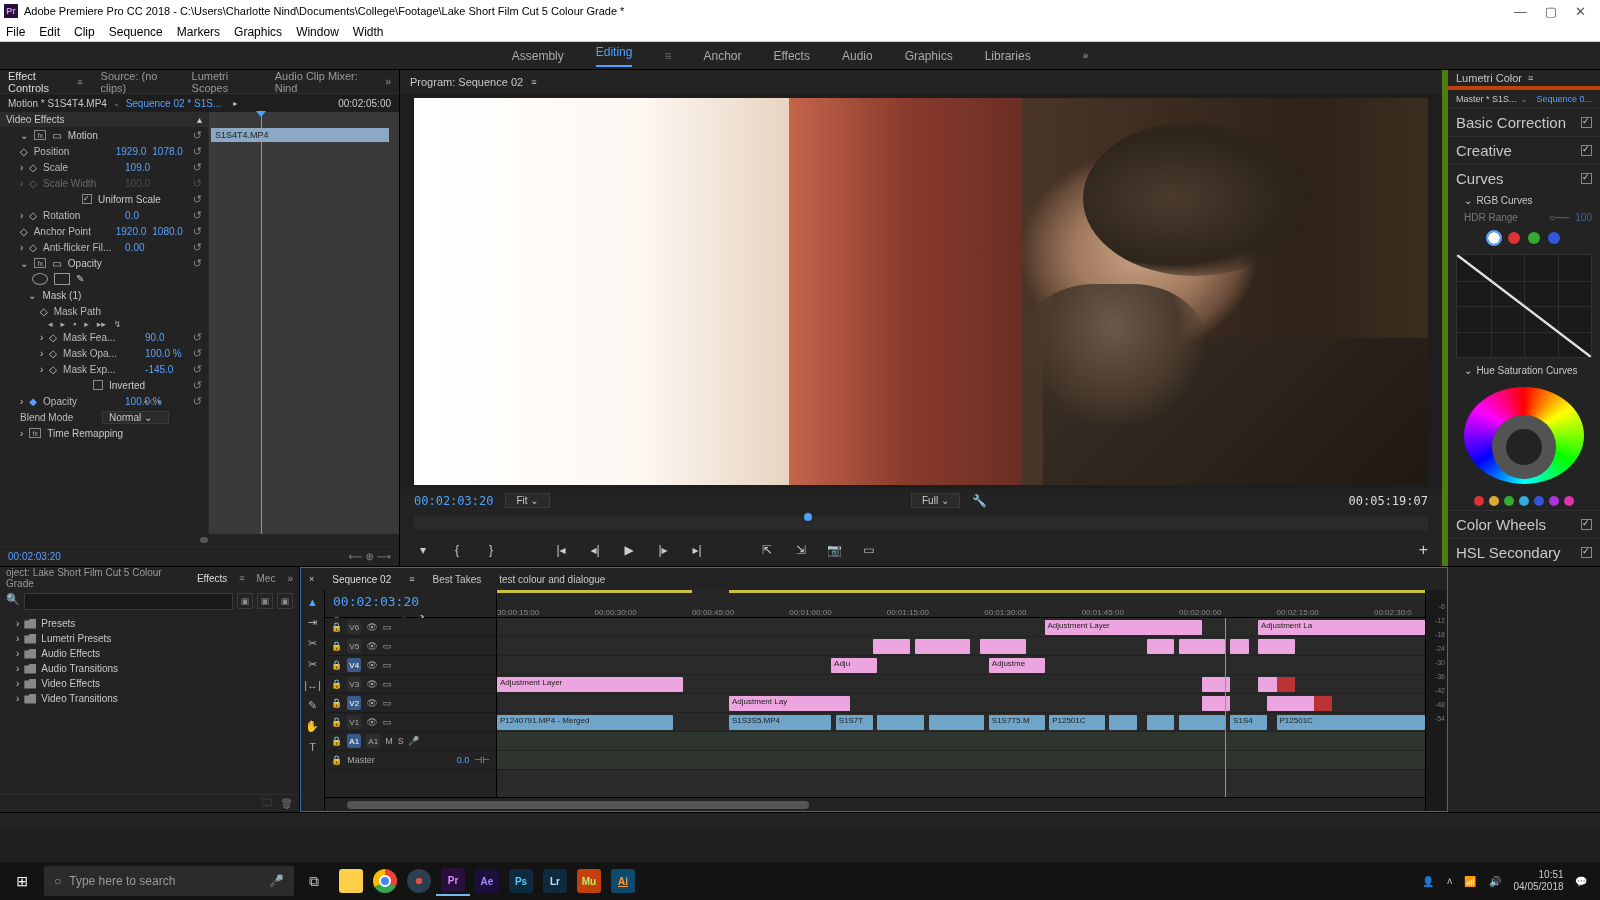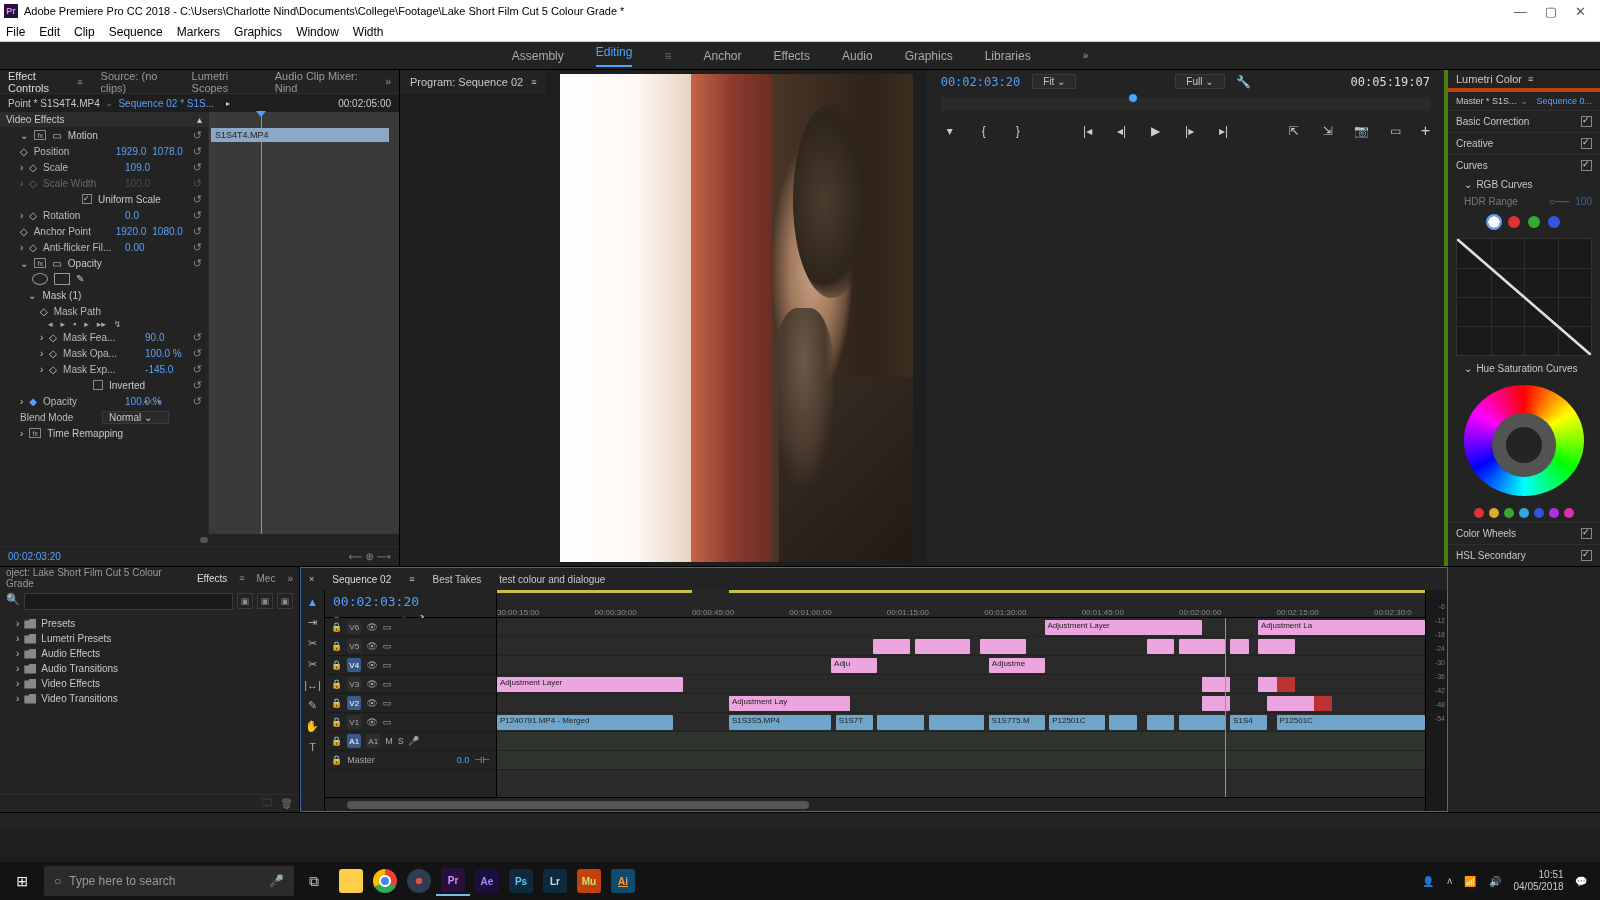--- a/index.html
+++ b/index.html
@@ -8,21 +8,21 @@
 .titlebar .pr-icon{width:14px;height:14px;background:#2a0f3d;color:#d291ff;font-size:9px;font-weight:bold;display:inline-flex;align-items:center;justify-content:center;margin-right:6px}
 .titlebar .winbtns{margin-left:auto;display:flex;gap:18px;padding-right:10px;font-size:13px;color:#555}
 .menubar{height:20px;background:#fff;color:#000;display:flex;align-items:center;padding:0 6px;gap:14px;font-size:12px;border-bottom:1px solid #ccc}
 .workspace-tabs{height:28px;background:#232323;display:flex;align-items:center;justify-content:center;gap:32px;font-size:12px;color:#aaa;border-bottom:1px solid #000}
 .workspace-tabs .ws-item{cursor:pointer}
 .workspace-tabs .ws-item.active{color:#4ea1ff;border-bottom:2px solid #4ea1ff;padding-bottom:6px}
 .workspace-tabs .ws-sep{color:#666}
 .workspace-tabs .chev{margin-left:20px;font-size:10px}
 .main{display:flex;height:496px}
 .col-left{width:400px;display:flex;flex-direction:column;border-right:1px solid #000}
-.col-mid{flex:1;display:flex;flex-direction:row;border-right:4px solid #4d7c0f}
+.col-mid{flex:1;display:flex;flex-direction:column;border-right:6px solid #4d7c0f}
 .col-right{width:152px;background:#232323;display:flex;flex-direction:column}
 .panel-tabs{height:24px;background:#232323;display:flex;align-items:center;gap:18px;padding:0 8px;font-size:11px;color:#999;border-bottom:1px solid #2e2e2e}
 .panel-tabs .pt{cursor:pointer}
 .panel-tabs .pt.active{color:#ddd}
 .panel-tabs .menu-ico{font-size:9px;margin-left:-10px}
 .panel-tabs .chev-r{margin-left:auto;font-size:10px}
 .ec-header{height:18px;display:flex;align-items:center;padding:0 8px;gap:6px;font-size:10px}
 .ec-header .clip-link{color:#5aa0ff}
 .ec-header .chev-sm{font-size:8px;color:#888}
 .ec-header .play-sm{margin-left:6px;font-size:8px}
@@ -64,21 +64,21 @@
 .prog-info .fit-sel{background:#2a2a2a;padding:1px 10px;font-size:10px;border:1px solid #3a3a3a}
 .prog-info .dur{margin-left:auto;color:#ddd;font-family:monospace}
 .prog-scrub{height:14px;background:#2a2a2a;position:relative;margin:2px 0}
 .prog-scrub .ph{position:absolute;left:38.5%;top:-3px;width:8px;height:8px;background:#4ea1ff;border-radius:50%}
 .transport{display:flex;justify-content:center;gap:16px;align-items:center;font-size:12px;color:#ccc;padding:3px 0}
 .transport .tbtn{width:18px;text-align:center;cursor:pointer}
 .transport .plus{margin-left:auto;font-size:16px}
 .lumetri-hdr{height:24px;display:flex;align-items:center;padding:0 8px;font-size:11px;border-bottom:4px solid #c2410c}
 .lum-clip{padding:4px 8px;font-size:9px;display:flex;gap:4px;align-items:center}
 .lum-clip .seq-link{color:#5aa0ff;margin-left:auto}
-.lum-sec{padding:5px 8px;display:flex;align-items:center;font-size:10px;border-top:1px solid #2e2e2e}
+.lum-sec{padding:5px 8px;display:flex;align-items:center;font-size:15px;border-top:1px solid #2e2e2e}
 .lum-sec .chk{margin-left:auto;width:11px;height:11px;border:1px solid #888;position:relative}
 .lum-sec .chk.on::after{content:"✓";font-size:9px;position:absolute;top:-2px;left:0;color:#ddd}
 .lum-sub{padding:3px 8px 3px 16px;font-size:10px;display:flex;align-items:center}
 .rgb-dots{display:flex;gap:8px;justify-content:center;padding:6px}
 .rgb-dots .dot{width:12px;height:12px;border-radius:50%}
 .curve-box{margin:4px 8px;height:128px;background:#1a1a1a;border:1px solid #333;position:relative}
 .curve-box .grid-v,.curve-box .grid-h{position:absolute;background:#2e2e2e}
 .curve-box .diag{position:absolute;left:0;bottom:0;width:100%;height:100%;background:linear-gradient(to top right,transparent 49%,#ddd 49.5%,#ddd 50.5%,transparent 51%)}
 .hue-wheel{width:120px;height:120px;margin:8px auto;border-radius:50%;background:conic-gradient(red,#ff0,lime,cyan,blue,magenta,red);position:relative}
 .hue-wheel::after{content:"";position:absolute;left:28px;top:28px;width:64px;height:64px;border-radius:50%;background:#232323;box-shadow:0 0 0 14px rgba(255,255,255,.22) inset}
@@ -175,21 +175,21 @@
   <div class="col-left">
     <div class="panel-tabs">
       <span class="pt active">Effect Controls</span>
       <span class="menu-ico">≡</span>
       <span class="pt">Source: (no clips)</span>
       <span class="pt">Lumetri Scopes</span>
       <span class="pt">Audio Clip Mixer: Nind</span>
       <span class="chev-r">»</span>
     </div>
     <div class="ec-header">
-      <span>Point * S1S4T4.MP4</span>
+      <span>Motion * S1S4T4.MP4</span>
       <span class="chev-sm">⌄</span>
       <span class="clip-link">Sequence 02 * S1S...</span>
       <span class="play-sm">▸</span>
       <span class="tc">00:02:05:00</span>
     </div>
     <div class="ec-body">
       <div class="ec-props">
         <div class="ec-section">
             <span>Video Effects</span>
             <span style="margin-left:auto">▴</span>

